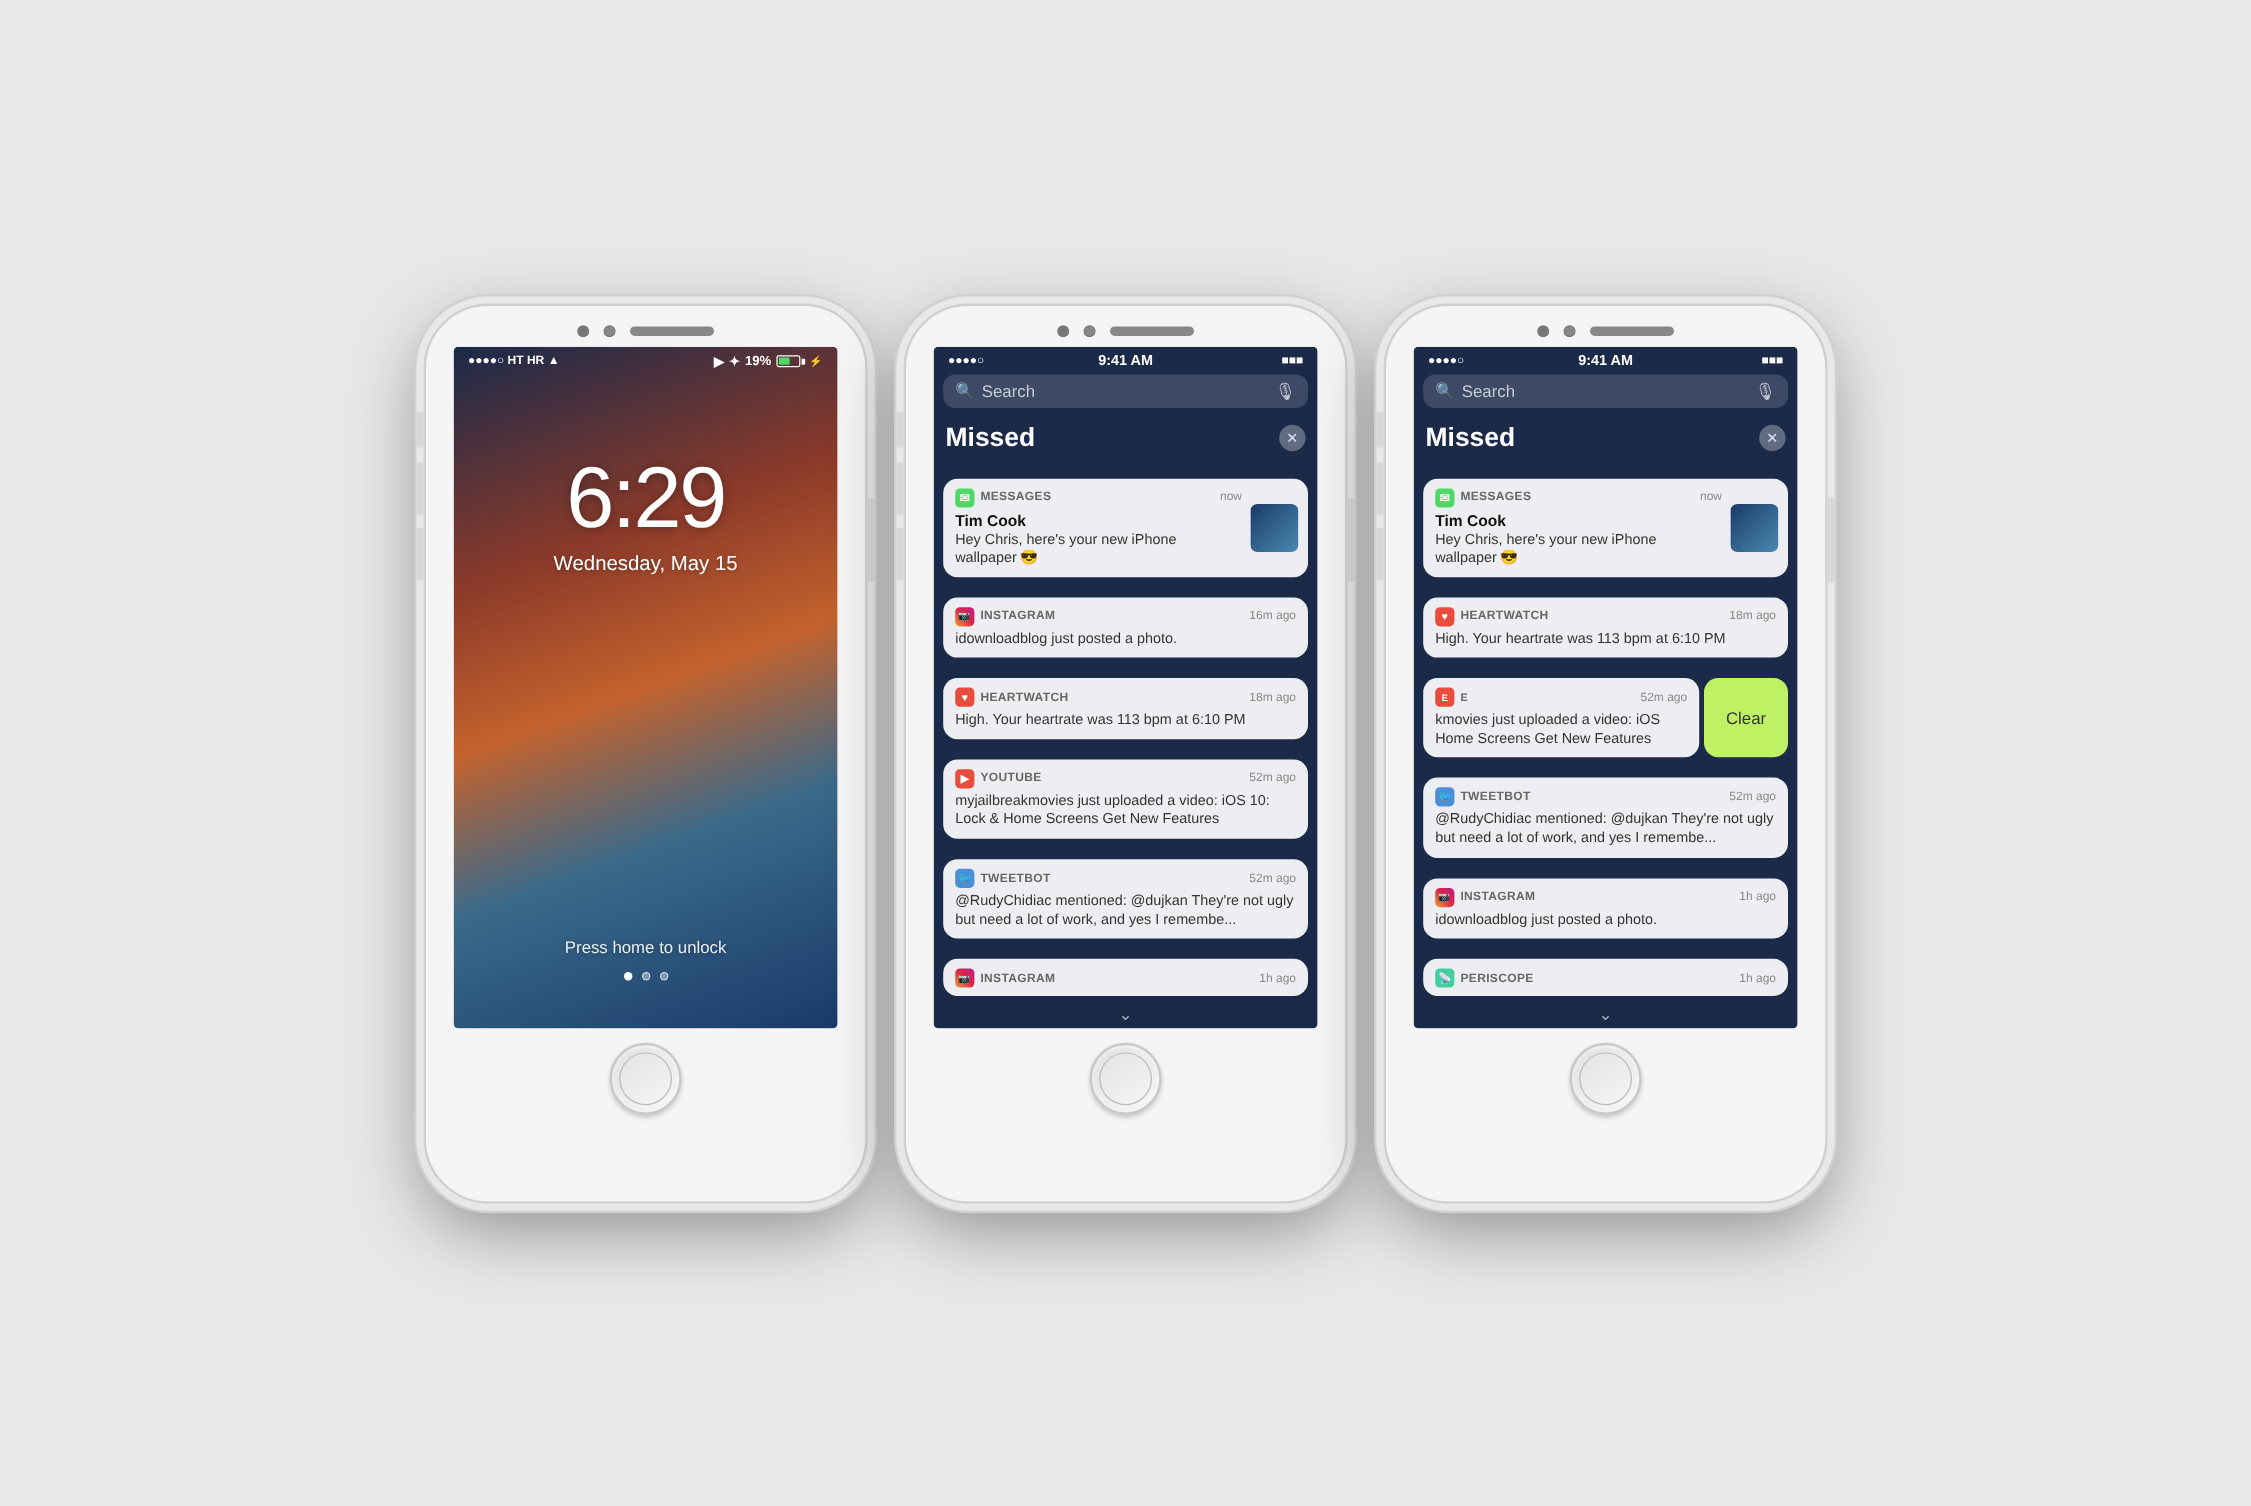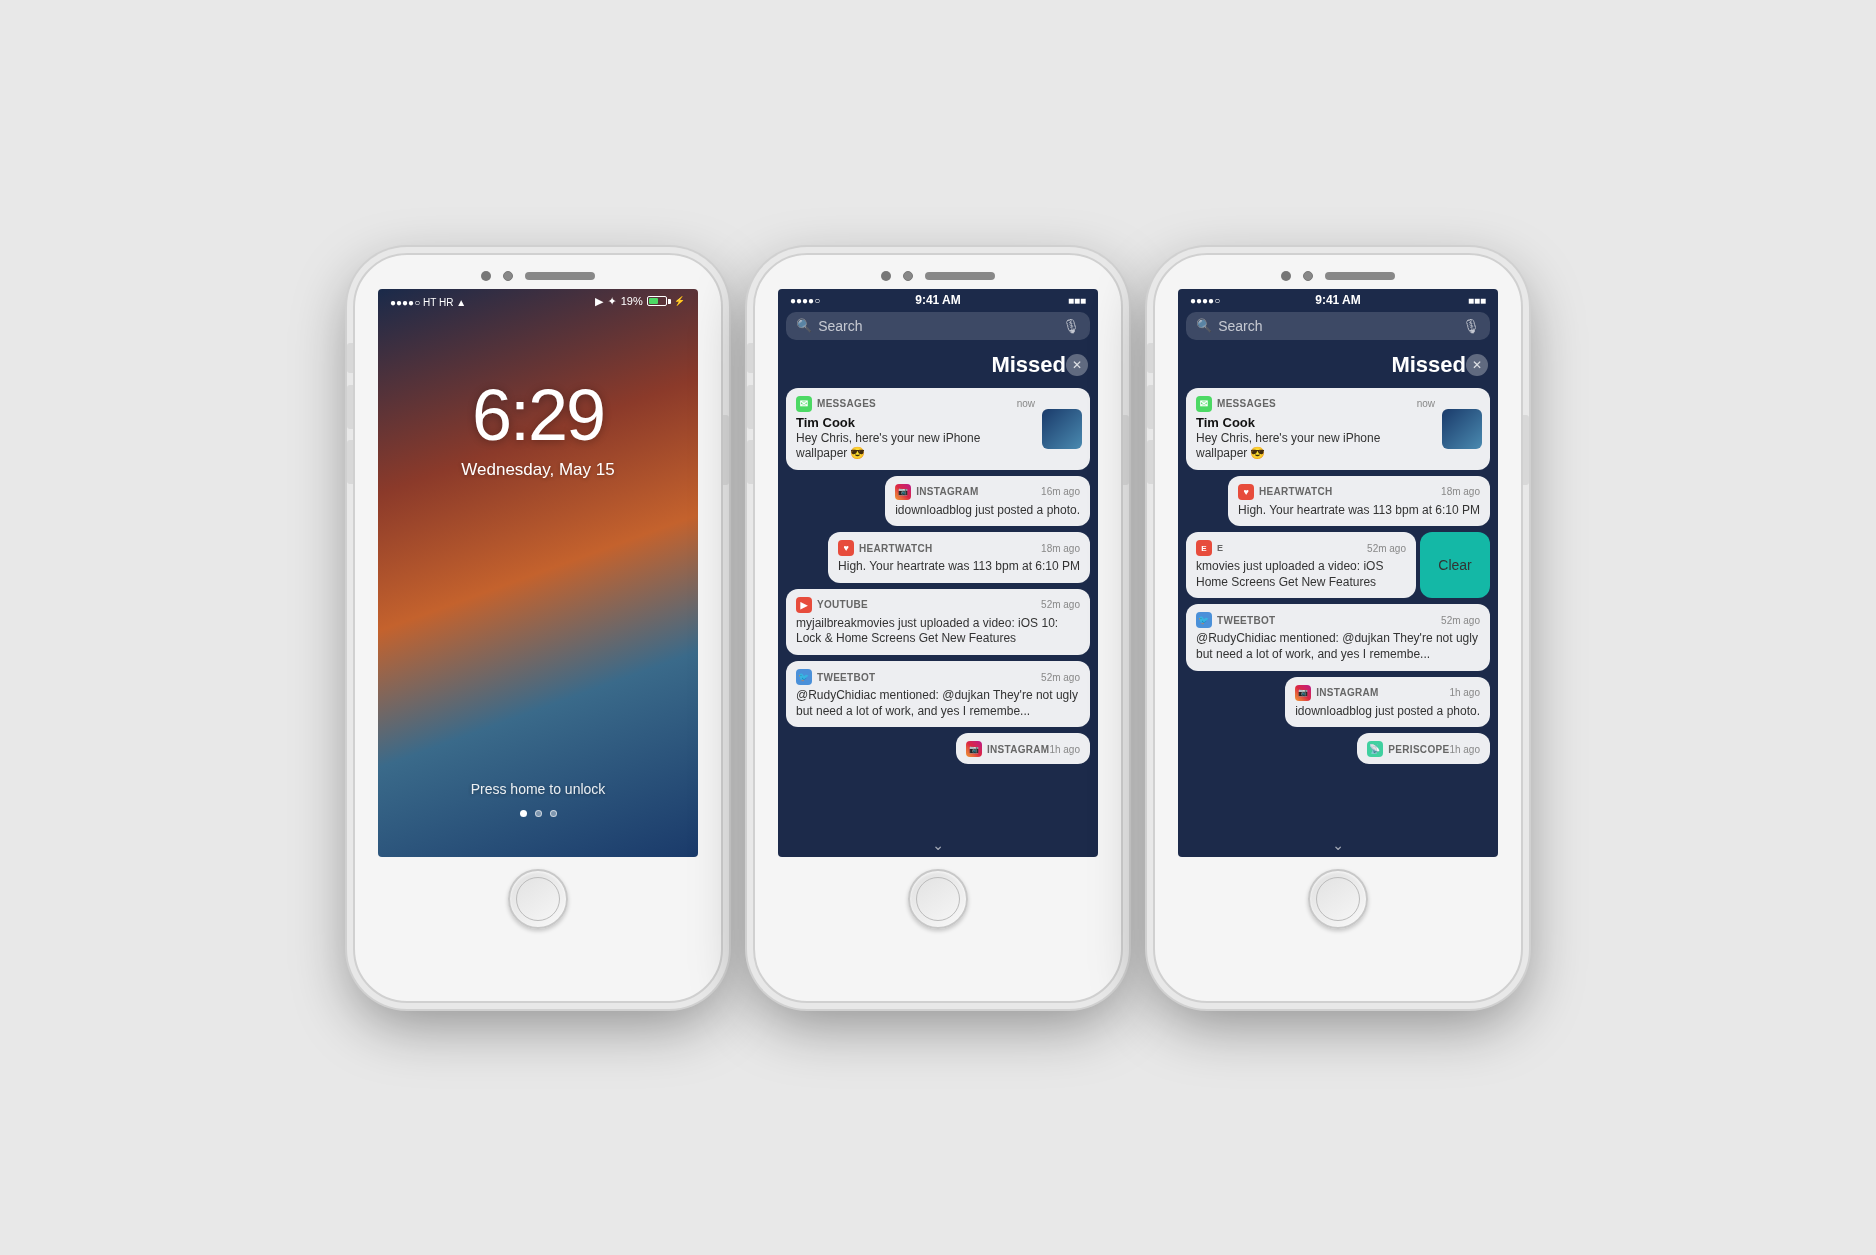--- a/index.html
+++ b/index.html
@@ -126,25 +126,25 @@
       background: linear-gradient(160deg, #1a2a4a 0%, #8b3a2a 30%, #c4622d 50%, #3a6a8a 70%, #1a3a6a 100%);
       position: relative;
       display: flex;
       flex-direction: column;
       align-items: center;
     }
     .lockscreen-status {
       width: 100%;
       display: flex;
       justify-content: space-between;
-      align-items: flex-end;
+      align-items: flex-start;
       padding: 6px 12px;
       color: white;
       font-size: 11px;
-      font-weight: 400;
+      font-weight: 700;
     }
     .status-left { display: flex; align-items: center; gap: 3px; }
     .status-right { display: flex; align-items: center; gap: 4px; }
     .battery-icon {
       display: flex; align-items: center; gap: 1px;
     }
     .battery-body {
       width: 20px; height: 10px; border: 1.5px solid white; border-radius: 2px;
       position: relative; display: flex; align-items: center; padding: 1px;
     }
@@ -223,22 +223,21 @@
     .search-text { color: rgba(255,255,255,0.7); font-size: 14px; flex: 1; }
     .mic-icon { color: rgba(255,255,255,0.7); font-size: 14px; }
 
     
     .notif-scroll {
       flex: 1;
       overflow: hidden;
       padding: 0 8px;
       display: flex;
       flex-direction: column;
-      gap: 6px;
-      align-items: flex-end;
+      gap: 17px;
     }
     .missed-header {
       display: flex;
       justify-content: space-between;
       align-items: center;
       padding: 4px 2px;
     }
     .missed-title {
       color: white;
       font-size: 22px;
@@ -350,21 +349,21 @@
       gap: 4px;
     }
     .notif-card-partial {
       flex: 1;
       background: rgba(255,255,255,0.92);
       border-radius: 12px;
       padding: 8px 10px;
       position: relative;
     }
     .clear-button {
-      background: #14b8a6;
+      background: #bef264;
       border-radius: 12px;
       width: 70px;
       display: flex;
       align-items: center;
       justify-content: center;
       font-size: 14px;
       font-weight: 500;
       color: #333;
     }
 

